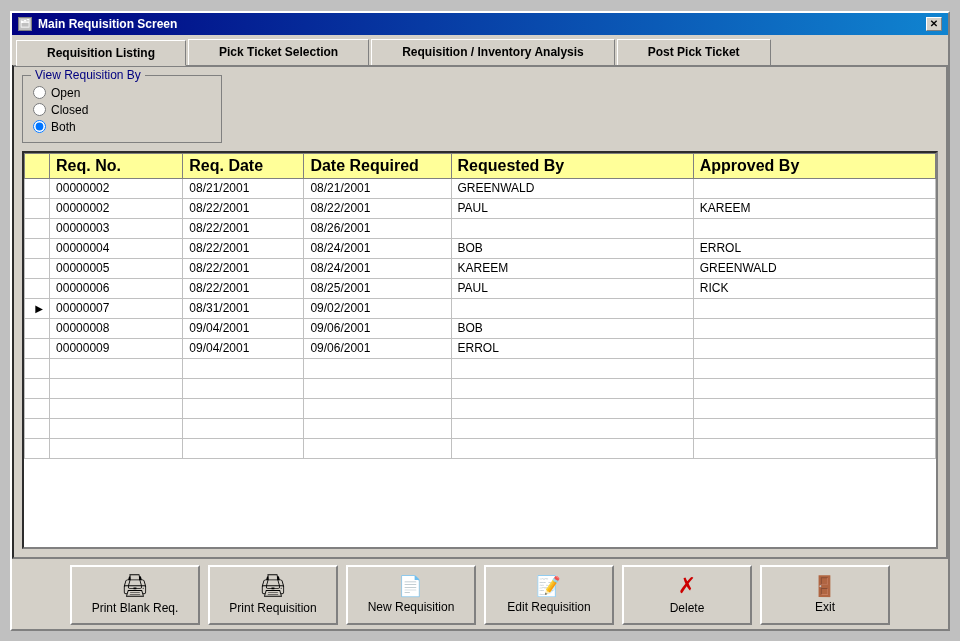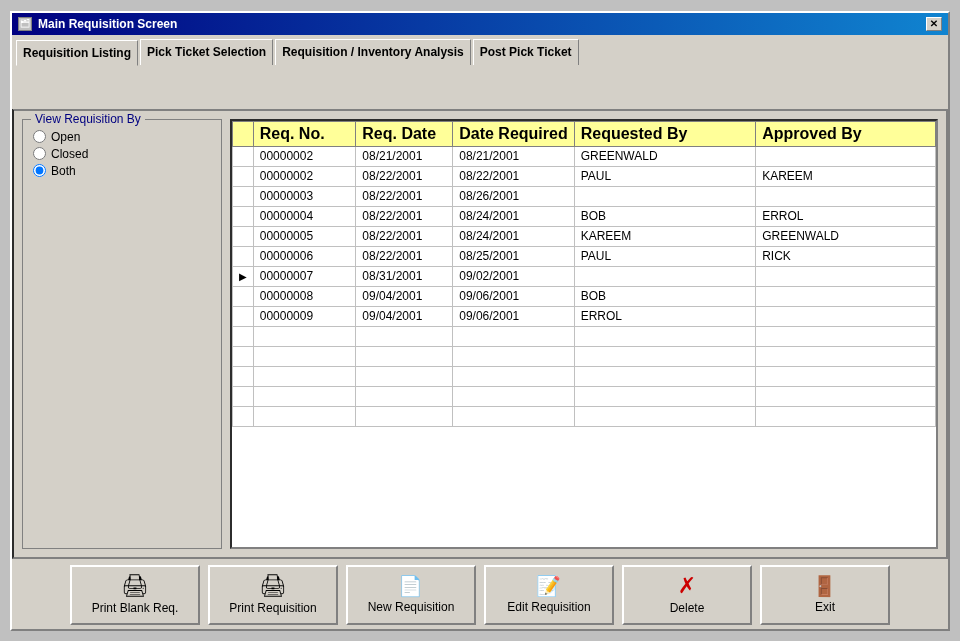--- a/index.html
+++ b/index.html
@@ -68,21 +68,21 @@
     }
     .tab-bar {
       display: flex;
       flex-direction: row;
       background: #d4d0c8;
       padding: 4px 4px 0 4px;
       flex-shrink: 0;
       gap: 2px;
     }
     .tab {
-      padding: 5px 6px;
+      padding: 5px 30px;
       background: #d4d0c8;
       border: 1px solid #808080;
       border-bottom: none;
       border-top-color: #ffffff;
       border-left-color: #ffffff;
       cursor: pointer;
       font-size: 12px;
       font-weight: bold;
       min-width: 100px;
       text-align: center;
@@ -94,24 +94,23 @@
       position: relative;
       top: 1px;
     }
     .main-content {
       flex: 1;
       background: #d4d0c8;
       border: 2px inset #808080;
       border-top: 2px solid #808080;
       padding: 8px;
       display: flex;
-      flex-direction: row;
+      flex-direction: column;
       gap: 8px;
       overflow: hidden;
-      margin-top: 44px;
     }
     .view-group {
       border: 1px solid #808080;
       padding: 4px 10px 8px 10px;
       position: relative;
       width: 200px;
       background: #d4d0c8;
     }
     .view-group-legend {
       position: absolute;

